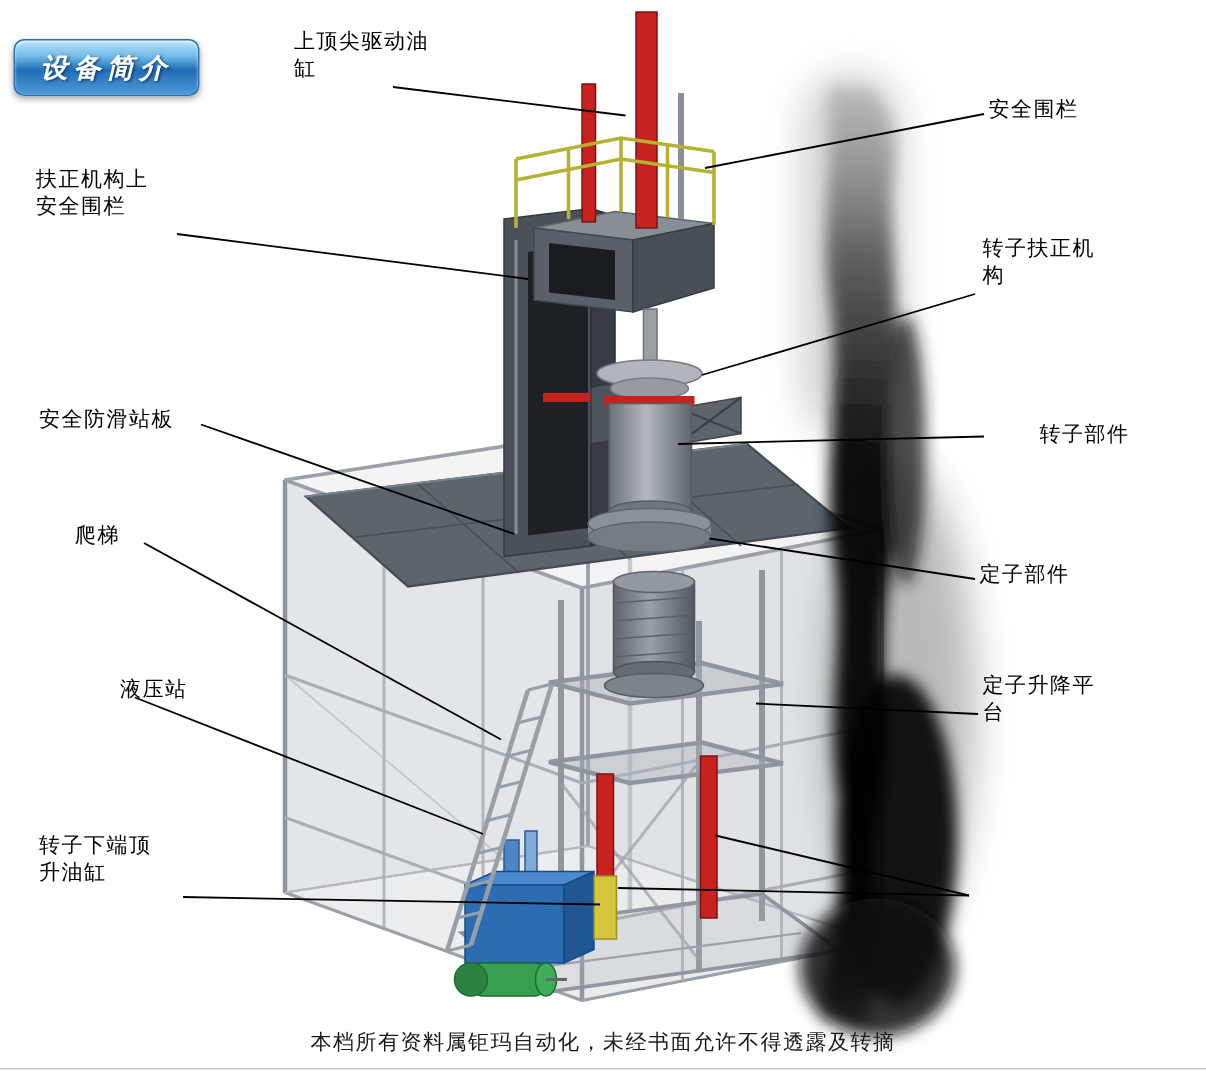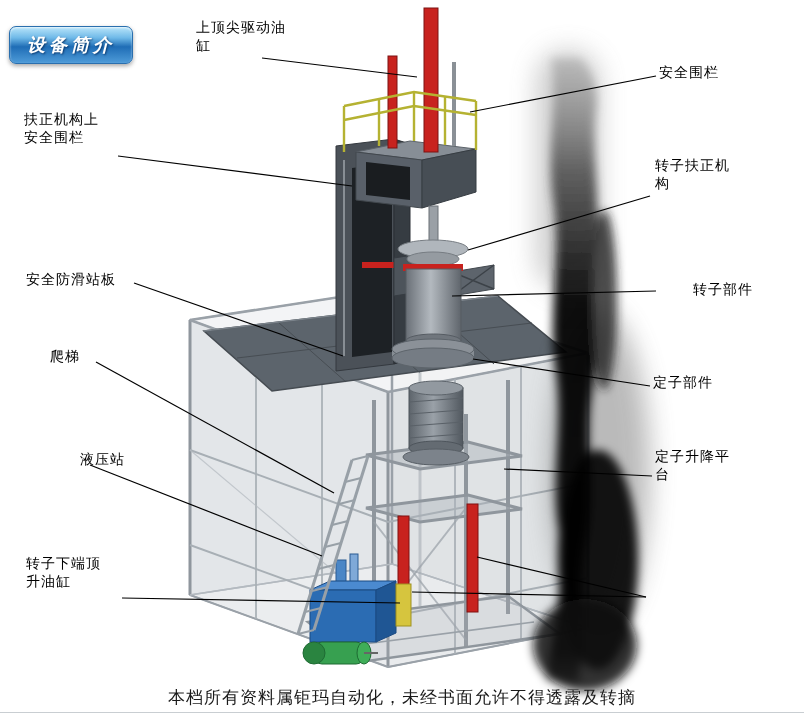--- a/index.html
+++ b/index.html
@@ -19,21 +19,21 @@
     border:1px solid #2a6fae;
     box-shadow:0 2px 4px rgba(0,0,0,.35), inset 0 1px 2px rgba(255,255,255,.7);
   }
   .badge span{
     color:#fff;font-size:18px;font-weight:bold;letter-spacing:4px;
     text-shadow:1px 1px 2px rgba(0,40,90,.8);
     font-style:italic;
   }
   .footer{
     position:absolute;left:0;top:686px;width:100%;text-align:center;
-    font-size:17px;color:#1a1a1a;letter-spacing:1px;
+    font-size:14px;color:#1a1a1a;letter-spacing:1px;
   }
   .bottom-line{position:absolute;left:0;top:712px;width:100%;height:1px;background:#c9ced2;}
 </style>
 </head>
 <body>
 
 <div class="stage">
 
   <svg class="layer" width="804" height="719" viewBox="0 0 804 719">
     <defs>

